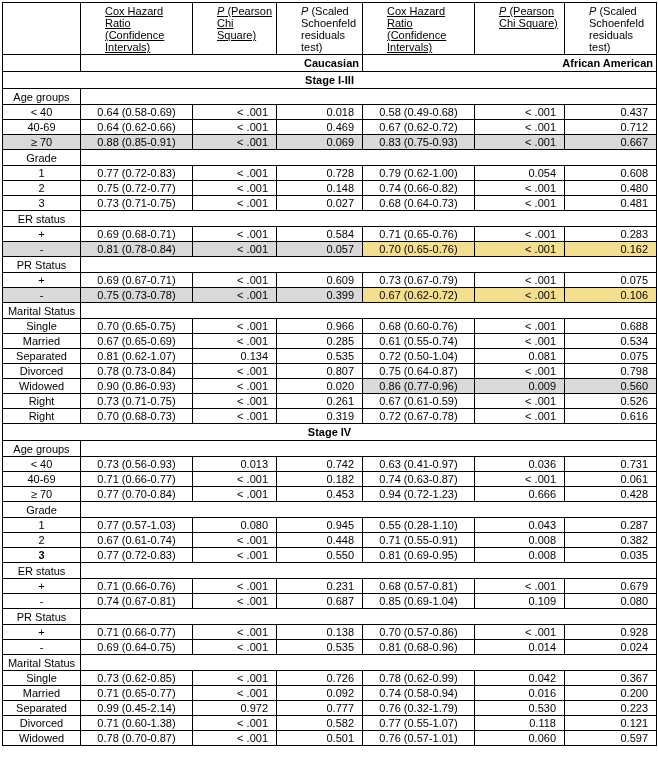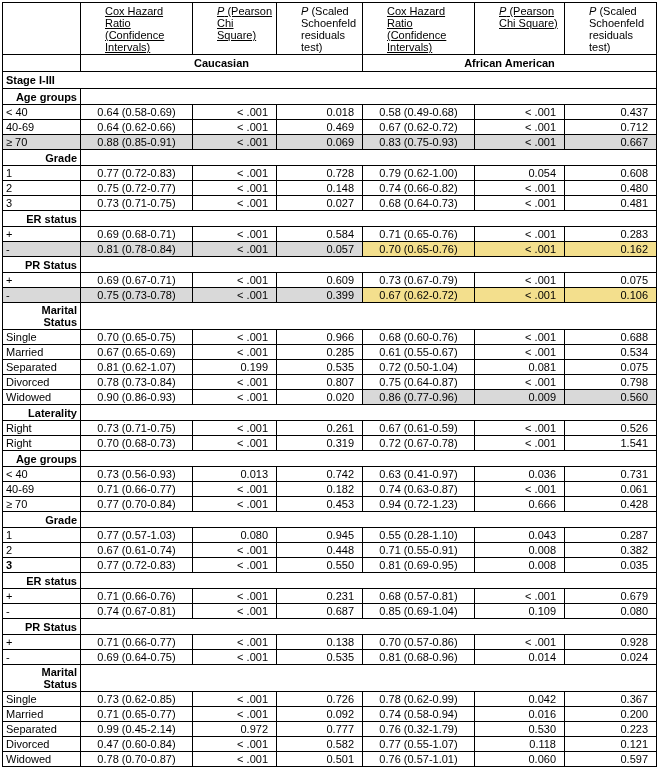--- a/index.html
+++ b/index.html
@@ -3,25 +3,25 @@
 <meta charset="utf-8">
 <style>
   :root { --gray:#d9d9d9; --yellow:#f3df8d; }
   html,body { margin:0; padding:0; background:#fff; }
   body { padding:2px; font-family:"Liberation Sans", sans-serif; color:#000; }
   table { border-collapse:collapse; table-layout:fixed; width:654px; }
   td, th { border:1px solid #000; font-size:11px; line-height:12px; padding:1px 3px; overflow:hidden; vertical-align:middle; }
   thead tr.colhead th { vertical-align:top; text-align:left; font-weight:normal; height:48px; padding-top:2px;padding-left:24px; }
   .u { text-decoration:underline; }
   th i { font-style:italic; }
-  .race { font-weight:bold; text-align:center; height:14px; }
-  .section { font-weight:bold; height:14px; }
-  .grouplabel { font-weight:bold; text-align:right; }
+  .race { font-weight:bold; text-align:right; height:14px; }
+  .section { font-weight:bold; text-align:center; height:14px; }
+  .grouplabel { font-weight:normal; text-align:center; }
   .spacer { height:13px; }
-  .sublabel { text-align:left; }
+  .sublabel { text-align:center; }
   .cox { text-align:center; }
   .pv { text-align:right; padding-right:8px; }
   .gray { background:var(--gray); }
   .yellow { background:var(--yellow); }
   .b { font-weight:bold; }
 </style>
 </head>
 <body>
 
 <table>
@@ -171,28 +171,28 @@
         <td class="pv">0.966</td>
         <td class="cox">0.68 (0.60-0.76)</td>
         <td class="pv">&lt; .001</td>
         <td class="pv">0.688</td>
       </tr>
       <tr>
         <td class="sublabel">Married</td>
         <td class="cox">0.67 (0.65-0.69)</td>
         <td class="pv">&lt; .001</td>
         <td class="pv">0.285</td>
-        <td class="cox">0.61 (0.55-0.67)</td>
+        <td class="cox">0.61 (0.55-0.74)</td>
         <td class="pv">&lt; .001</td>
         <td class="pv">0.534</td>
       </tr>
       <tr>
         <td class="sublabel">Separated</td>
         <td class="cox">0.81 (0.62-1.07)</td>
-        <td class="pv">0.199</td>
+        <td class="pv">0.134</td>
         <td class="pv">0.535</td>
         <td class="cox">0.72 (0.50-1.04)</td>
         <td class="pv">0.081</td>
         <td class="pv">0.075</td>
       </tr>
       <tr>
         <td class="sublabel">Divorced</td>
         <td class="cox">0.78 (0.73-0.84)</td>
         <td class="pv">&lt; .001</td>
         <td class="pv">0.807</td>
@@ -203,40 +203,39 @@
       <tr>
         <td class="sublabel">Widowed</td>
         <td class="cox">0.90 (0.86-0.93)</td>
         <td class="pv">&lt; .001</td>
         <td class="pv">0.020</td>
         <td class="cox gray">0.86 (0.77-0.96)</td>
         <td class="pv gray">0.009</td>
         <td class="pv gray">0.560</td>
       </tr>
       <tr>
-        <td class="grouplabel spacer">Laterality</td>
-        <td colspan="6" class="spacer"></td>
-      </tr>
-      <tr>
         <td class="sublabel">Right</td>
         <td class="cox">0.73 (0.71-0.75)</td>
         <td class="pv">&lt; .001</td>
         <td class="pv">0.261</td>
         <td class="cox">0.67 (0.61-0.59)</td>
         <td class="pv">&lt; .001</td>
         <td class="pv">0.526</td>
       </tr>
       <tr>
         <td class="sublabel">Right</td>
         <td class="cox">0.70 (0.68-0.73)</td>
         <td class="pv">&lt; .001</td>
         <td class="pv">0.319</td>
         <td class="cox">0.72 (0.67-0.78)</td>
         <td class="pv">&lt; .001</td>
-        <td class="pv">1.541</td>
+        <td class="pv">0.616</td>
+      </tr>
+      <tr>
+        <td colspan="7" class="section">Stage IV</td>
       </tr>
       <tr>
         <td class="grouplabel spacer">Age groups</td>
         <td colspan="6" class="spacer"></td>
       </tr>
       <tr>
         <td class="sublabel">&lt; 40</td>
         <td class="cox">0.73 (0.56-0.93)</td>
         <td class="pv">0.013</td>
         <td class="pv">0.742</td>
@@ -363,21 +362,21 @@
         <td class="sublabel">Separated</td>
         <td class="cox">0.99 (0.45-2.14)</td>
         <td class="pv">0.972</td>
         <td class="pv">0.777</td>
         <td class="cox">0.76 (0.32-1.79)</td>
         <td class="pv">0.530</td>
         <td class="pv">0.223</td>
       </tr>
       <tr>
         <td class="sublabel">Divorced</td>
-        <td class="cox">0.47 (0.60-0.84)</td>
+        <td class="cox">0.71 (0.60-1.38)</td>
         <td class="pv">&lt; .001</td>
         <td class="pv">0.582</td>
         <td class="cox">0.77 (0.55-1.07)</td>
         <td class="pv">0.118</td>
         <td class="pv">0.121</td>
       </tr>
       <tr>
         <td class="sublabel">Widowed</td>
         <td class="cox">0.78 (0.70-0.87)</td>
         <td class="pv">&lt; .001</td>

